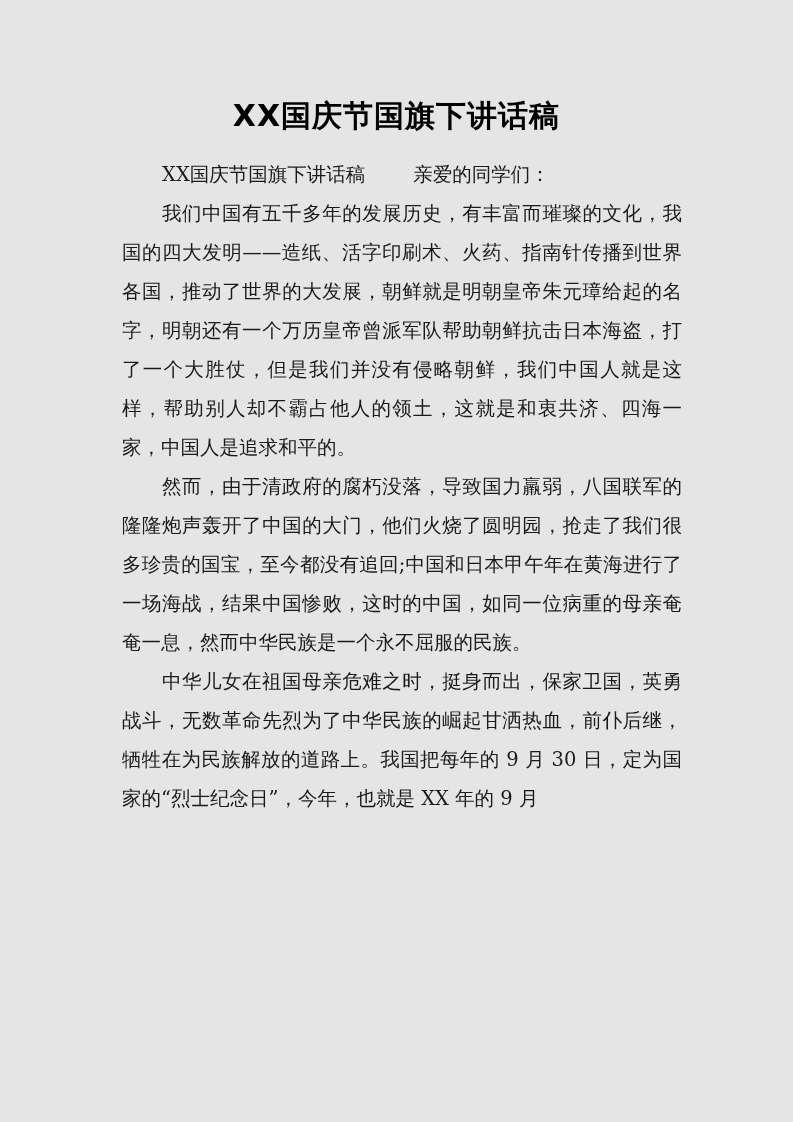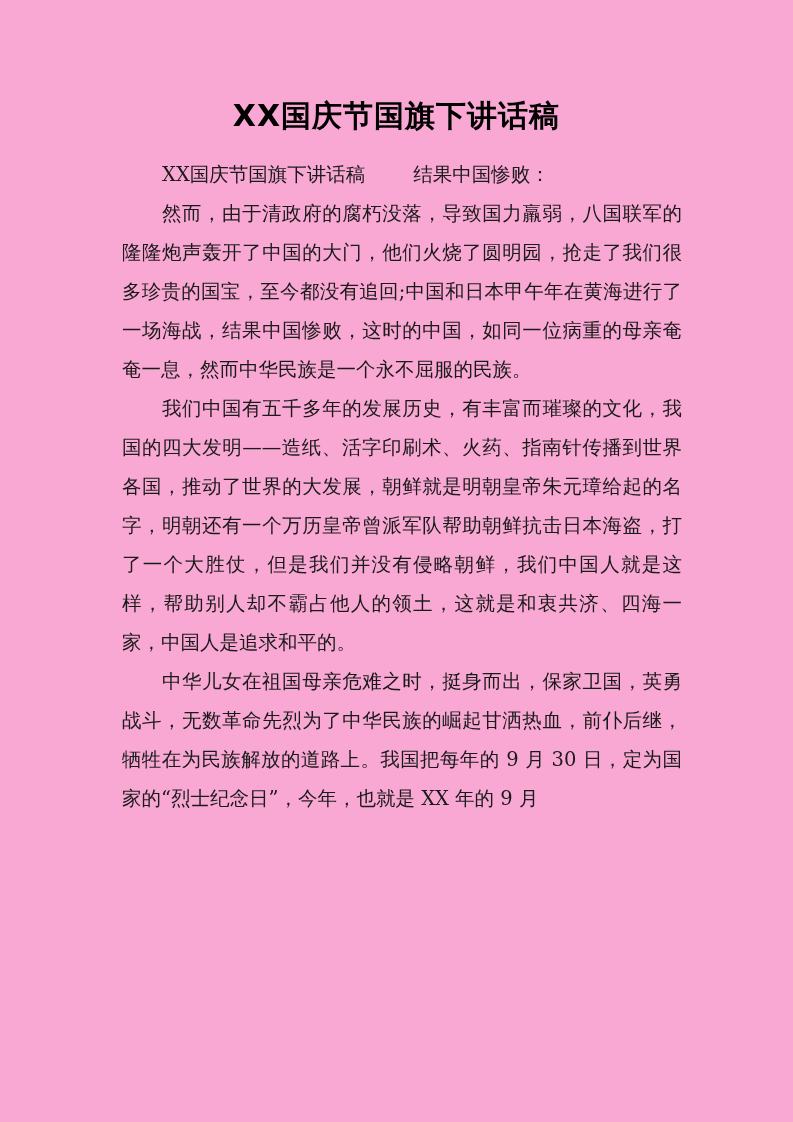--- a/index.html
+++ b/index.html
@@ -14,21 +14,21 @@
       overflow: hidden;
       font-family: "DejaVu Serif", "Liberation Serif", serif;
       color: #111111;
     }
     .page {
       position: absolute;
       left: 0;
       top: 0;
       width: 793px;
       height: 1122px;
-      background: #f9a8d4;
+      background: #e5e5e5;
     }
     .title {
       position: absolute;
       left: 0;
       top: 96px;
       width: 793px;
       text-align: center;
       font-family: "DejaVu Sans", "Liberation Sans", sans-serif;
       font-weight: bold;
       font-size: 30px;
@@ -56,18 +56,18 @@
       width: 48px;
     }
   </style>
 </head>
 <body>
 
 <div class="page">
   <div class="title">XX国庆节国旗下讲话稿</div>
 
   <div class="body-text">
-    <p class="para"><span>XX国庆节国旗下讲话稿</span><span class="gap"></span><span>结果中国惨败：</span></p>
+    <p class="para"><span>XX国庆节国旗下讲话稿</span><span class="gap"></span><span>亲爱的同学们：</span></p>
+    <p class="para">我们中国有五千多年的发展历史，有丰富而璀璨的文化，我国的四大发明——造纸、活字印刷术、火药、指南针传播到世界各国，推动了世界的大发展，朝鲜就是明朝皇帝朱元璋给起的名字，明朝还有一个万历皇帝曾派军队帮助朝鲜抗击日本海盗，打了一个大胜仗，但是我们并没有侵略朝鲜，我们中国人就是这样，帮助别人却不霸占他人的领土，这就是和衷共济、四海一家，中国人是追求和平的。</p>
     <p class="para">然而，由于清政府的腐朽没落，导致国力羸弱，八国联军的隆隆炮声轰开了中国的大门，他们火烧了圆明园，抢走了我们很多珍贵的国宝，至今都没有追回;中国和日本甲午年在黄海进行了一场海战，结果中国惨败，这时的中国，如同一位病重的母亲奄奄一息，然而中华民族是一个永不屈服的民族。</p>
-    <p class="para">我们中国有五千多年的发展历史，有丰富而璀璨的文化，我国的四大发明——造纸、活字印刷术、火药、指南针传播到世界各国，推动了世界的大发展，朝鲜就是明朝皇帝朱元璋给起的名字，明朝还有一个万历皇帝曾派军队帮助朝鲜抗击日本海盗，打了一个大胜仗，但是我们并没有侵略朝鲜，我们中国人就是这样，帮助别人却不霸占他人的领土，这就是和衷共济、四海一家，中国人是追求和平的。</p>
     <p class="para">中华儿女在祖国母亲危难之时，挺身而出，保家卫国，英勇战斗，无数革命先烈为了中华民族的崛起甘洒热血，前仆后继，牺牲在为民族解放的道路上。我国把每年的 9 月 30 日，定为国家的“烈士纪念日”，今年，也就是 XX 年的 9 月</p>
   </div>
 </div>
 
 </body></html>

